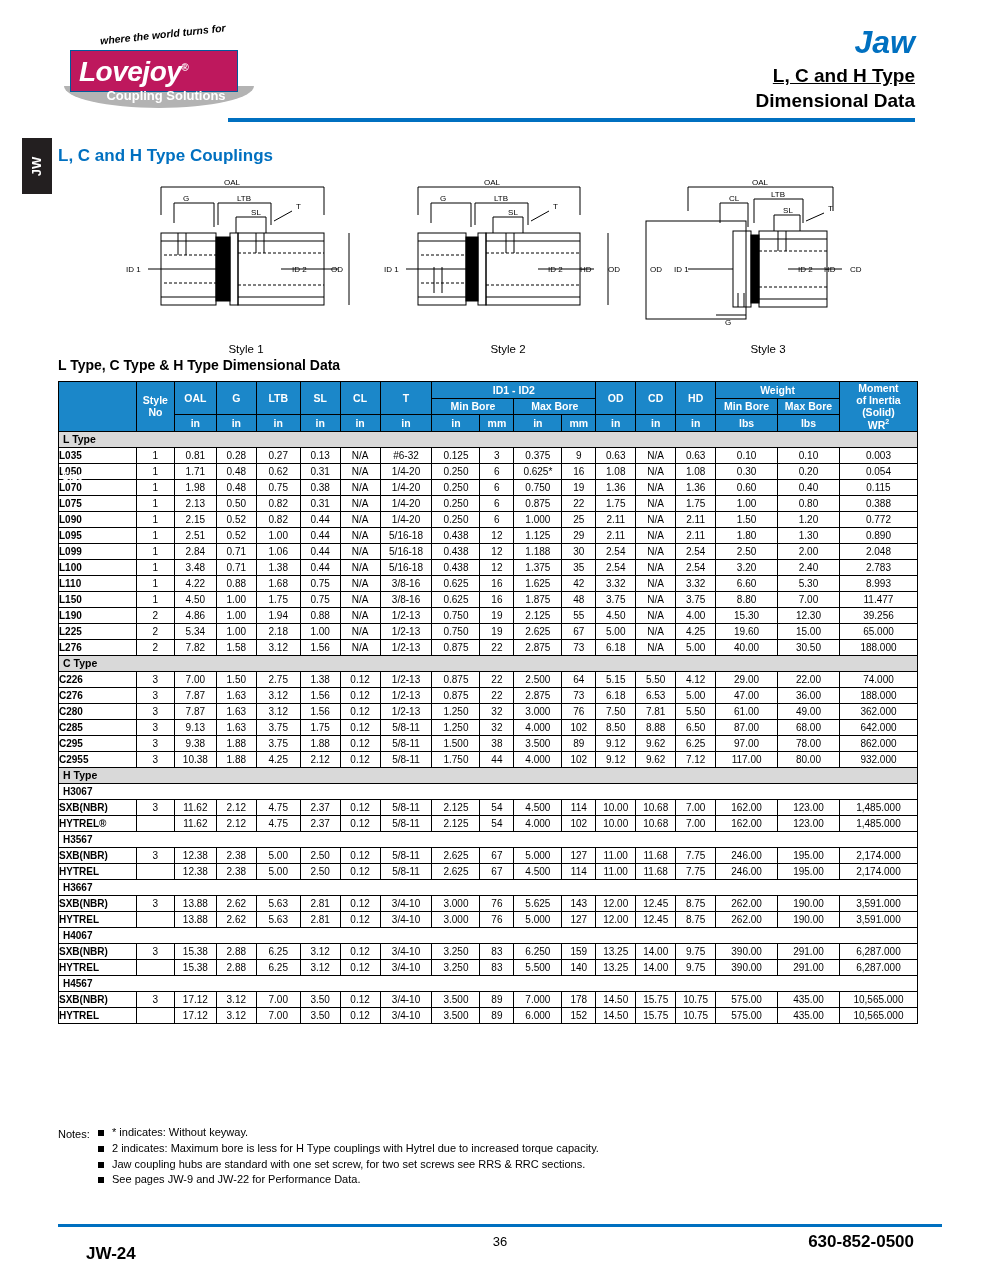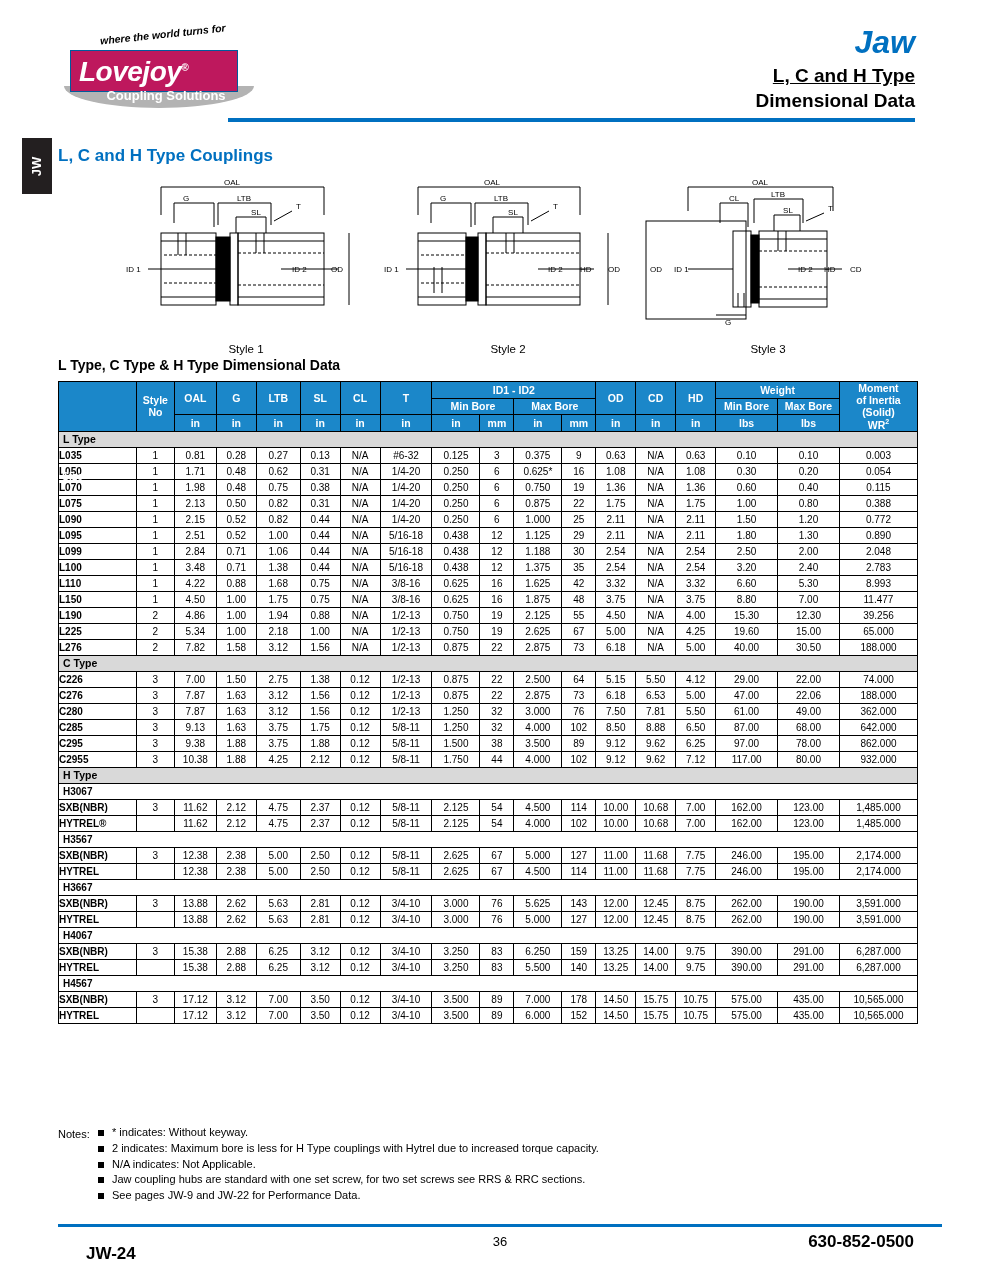--- a/index.html
+++ b/index.html
@@ -685,21 +685,21 @@
             <td>0.12</td>
             <td>1/2-13</td>
             <td>0.875</td>
             <td>22</td>
             <td>2.875</td>
             <td>73</td>
             <td>6.18</td>
             <td>6.53</td>
             <td>5.00</td>
             <td>47.00</td>
-            <td>22.06</td>
+            <td>36.00</td>
             <td>188.000</td>
           </tr>
           <tr>
             <td class="name">C280</td>
             <td>3</td>
             <td>7.87</td>
             <td>1.63</td>
             <td>3.12</td>
             <td>1.56</td>
             <td>0.12</td>
@@ -997,21 +997,20 @@
     </table>
 
     <div style="position:absolute; left:4px; top:89px; color:#fff; font-weight:bold; font-size:10.5px;">Size</div>
   </div>
 
   <div class="notes">
     <div class="lbl">Notes:</div>
     <ul id="notes-list">
         <li>* indicates: Without keyway.</li>
         <li>2 indicates: Maximum bore is less for H Type couplings with Hytrel due to increased torque capacity.</li>
-        <li>N/A indicates: Not Applicable.</li>
         <li>Jaw coupling hubs are standard with one set screw, for two set screws see RRS &amp; RRC sections.</li>
         <li>See pages JW-9 and JW-22 for Performance Data.</li>
       </ul>
   </div>
 
   <div class="footer-rule"></div>
   <div class="footer">
     <div class="f-left">JW-24</div>
     <div class="f-mid">36</div>
     <div class="f-right">630-852-0500</div>

